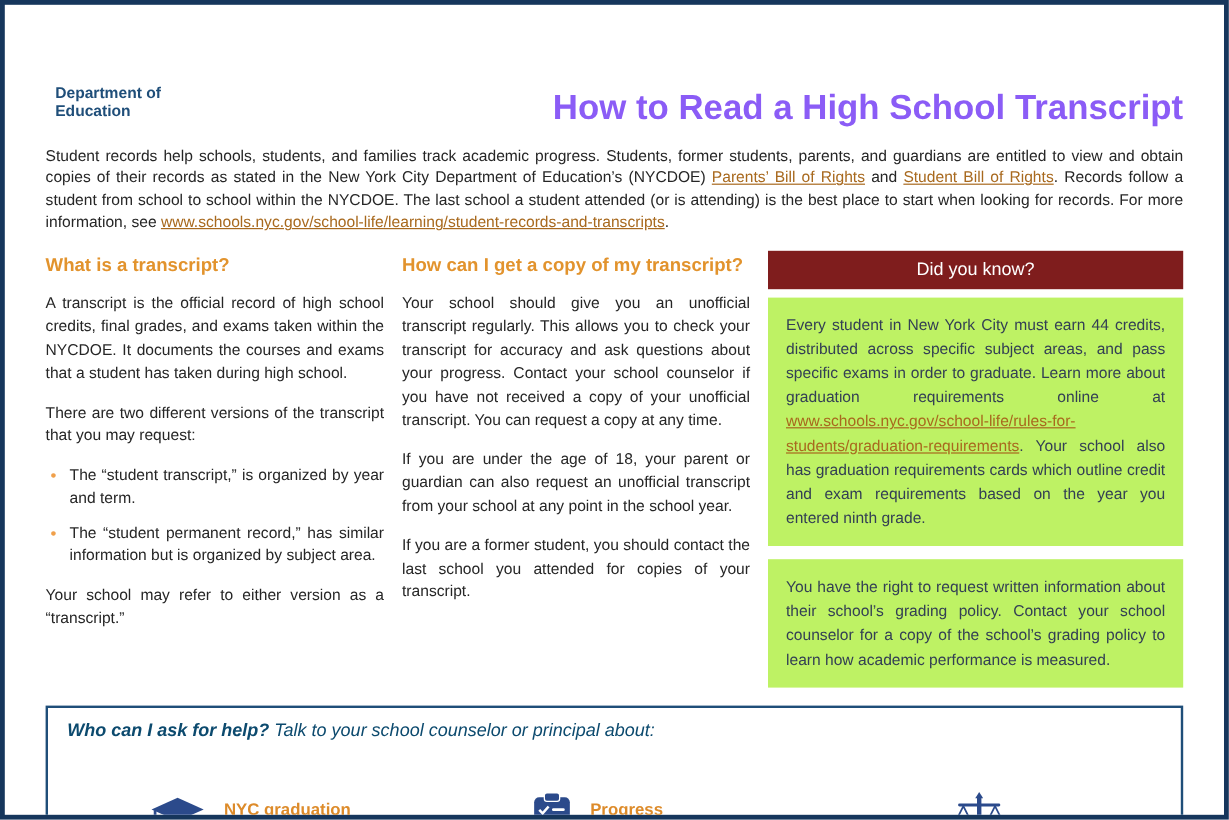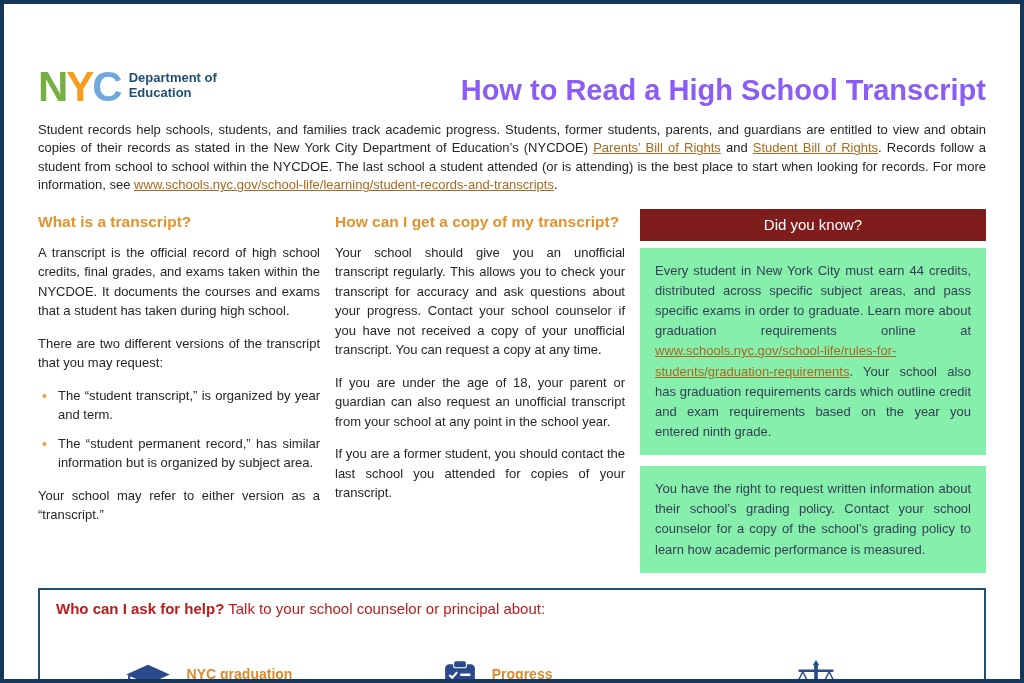--- a/index.html
+++ b/index.html
@@ -33,40 +33,39 @@
   .col-copy { width: 290px; }
   .col-right { flex: 1; }
   .col h2 { font-size: 15.5px; font-weight: bold; color: #e2932d; margin: 4px 0 12px 0; }
   .col p { font-size: 13px; line-height: 1.5; text-align: justify; margin-bottom: 13px; }
   .col ul { list-style: none; margin: 0 0 13px 4px; }
   .col li { position: relative; padding-left: 16px; font-size: 13px; line-height: 1.5; text-align: justify; margin-bottom: 9px; }
   .col li::before { content: "\2022"; position: absolute; left: 0; color: #f0a04b; font-size: 14px; }
 
   
   .dyk-header { background: #7f1d1d; color: #ffffff; text-align: center; font-size: 15px; padding: 7px 0 8px 0; }
-  .dyk-box { background: #86efac; margin-top: 7px; padding: 13px 15px; font-size: 13px; line-height: 1.55; text-align: justify; color: #333f54; }
+  .dyk-box { background: #bef264; margin-top: 7px; padding: 13px 15px; font-size: 13px; line-height: 1.55; text-align: justify; color: #333f54; }
   .dyk-box + .dyk-box { margin-top: 11px; }
 
   
   .help-box { margin-top: 15px; border: 2px solid #1f4e79; padding: 10px 16px 12px 16px; }
-  .help-title { font-size: 15px; color: #b91c1c; }
+  .help-title { font-size: 15px; color: #0c4a6e; font-style: italic; }
   .help-title .b { font-weight: bold; }
   .help-items { display: flex; margin-top: 10px; }
   .help-item { flex: 1; display: flex; align-items: center; justify-content: center; gap: 15px; margin-top: 33px; }
   .help-item svg { flex: 0 0 auto; }
   .help-label { color: #dd8b2a; font-weight: bold; font-size: 14px; line-height: 1.35; }
 </style>
 </head>
 <body>
 
 <div class="page">
 
   <div class="header">
     <div class="logo">
-      <div class="logo-letters"><span class="ln-n">N</span><span class="ln-y">Y</span><span class="ln-c">C</span></div>
       <div class="logo-dept">
         <div>Department of</div>
         <div>Education</div>
       </div>
     </div>
     <h1 class="title">How to Read a High School Transcript</h1>
   </div>
 
   <p class="intro"><span>Student records help schools, students, and families track academic progress. Students, former students, parents, and guardians are entitled to view and obtain copies of their records as stated in the New York City Department of Education’s (NYCDOE) </span><a class="link">Parents’ Bill of Rights</a><span> and </span><a class="link">Student Bill of Rights</a><span>. Records follow a student from school to school within the NYCDOE. The last school a student attended (or is attending) is the best place to start when looking for records. For more information, see </span><a class="link">www.schools.nyc.gov/school-life/learning/student-records-and-transcripts</a><span>.</span></p>
 

